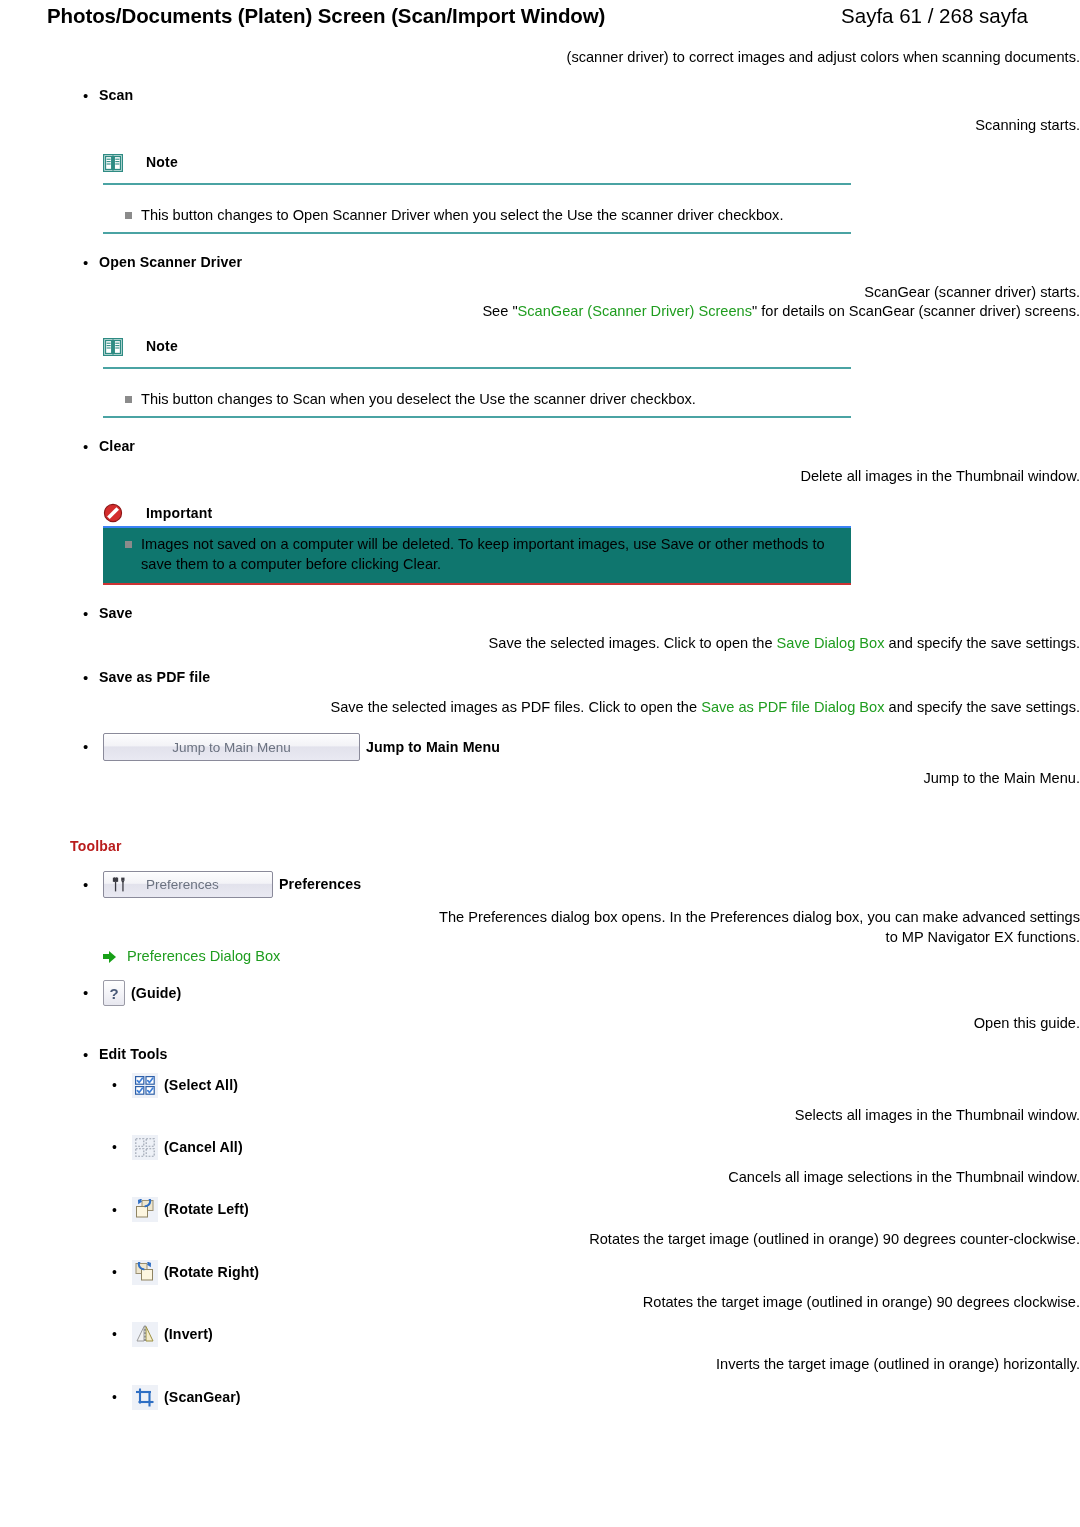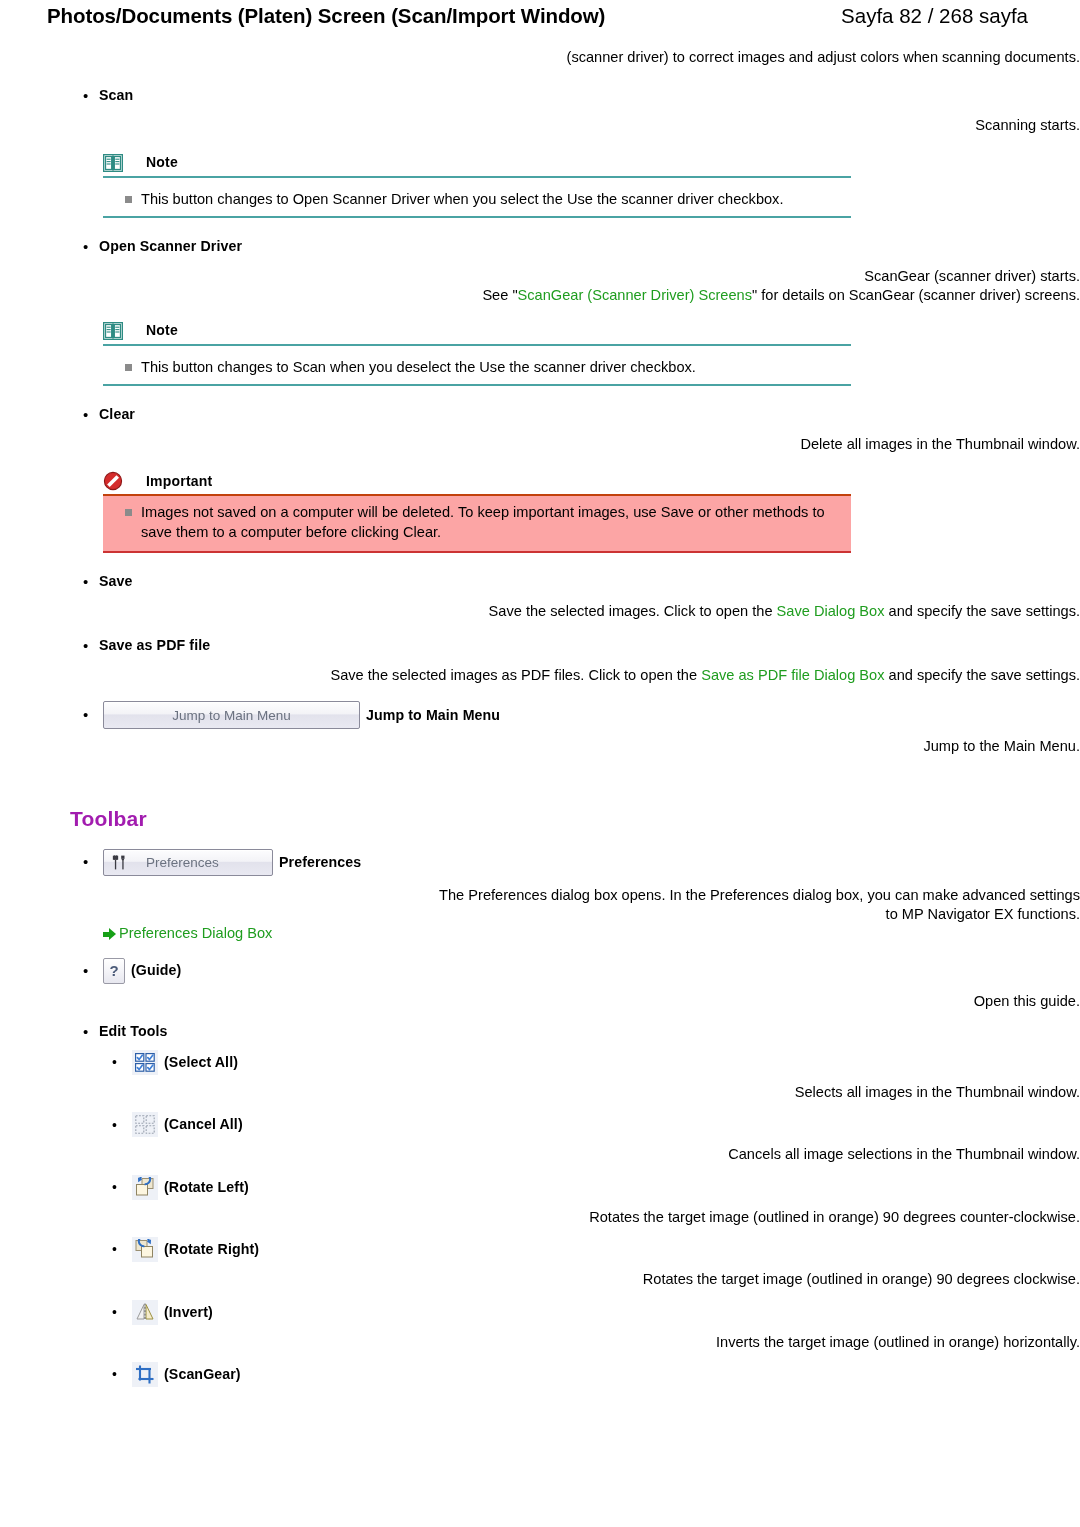--- a/index.html
+++ b/index.html
@@ -100,21 +100,21 @@
   
   .glink {
     color: #1f9d1f;
     text-decoration: none;
   }
 
   .arrow-link {
     margin-left: 103px;
     display: flex;
     align-items: center;
-    gap: 2px;
+    gap: 10px;
     font-size: 14.6px;
   }
   .arrow-glyph {
     display: inline-block;
     width: 14px;
     height: 12px;
     position: relative;
     flex: 0 0 14px;
   }
   .arrow-glyph::before {
@@ -145,27 +145,27 @@
   }
   .callout-head .ctitle {
     font-weight: bold;
     font-size: 14px;
     letter-spacing: 0.2px;
   }
 
   .note-body {
     border-top: 2px solid #4aa3a3;
     border-bottom: 2px solid #4aa3a3;
-    padding: 12px 0 7px 0;
-    margin-top: 2px;
+    padding: 21px 0 7px 0;
+    margin-top: 9px;
   }
   .imp-body {
-    border-top: 2px solid #c2410c;
+    border-top: 2px solid #3b82f6;
     border-bottom: 2px solid #cc3333;
-    background: #fca5a5;
+    background: #0f766e;
     padding: 7px 18px 9px 0;
     margin-top: 2px;
   }
 
   .sq-item {
     display: flex;
     align-items: flex-start;
     padding-left: 22px;
   }
   .sq-item .sq {
@@ -194,23 +194,23 @@
   
   .icon-important {
     width: 20px; height: 20px;
     flex: 0 0 20px;
     display: inline-block;
   }
 
   
   .sec-title {
     margin-left: 70px;
-    color: #a21caf;
+    color: #b91c1c;
     font-weight: bold;
-    font-size: 21px;
+    font-size: 14px;
     letter-spacing: 0.2px;
   }
 
   
   .btn-line {
     display: flex;
     align-items: center;
     margin-left: 83px;
   }
   .btn-line > .dot {
@@ -281,21 +281,21 @@
   .spacer-14 { height: 14px; }
   .spacer-16 { height: 16px; }
   .spacer-20 { height: 20px; }
   .spacer-34 { height: 34px; }
 </style>
 </head>
 <body>
 
 <div class="page-header">
   <div class="title">Photos/Documents (Platen) Screen (Scan/Import Window)</div>
-  <div class="pageno">Sayfa 82 / 268 sayfa</div>
+  <div class="pageno">Sayfa 61 / 268 sayfa</div>
 </div>
 
 <div class="content">
 
   <div class="spacer-14"></div>
 
   <p class="para lvl-intro">(scanner driver) to correct images and adjust colors when scanning documents.</p>
 
   <div class="spacer-20"></div>
 

